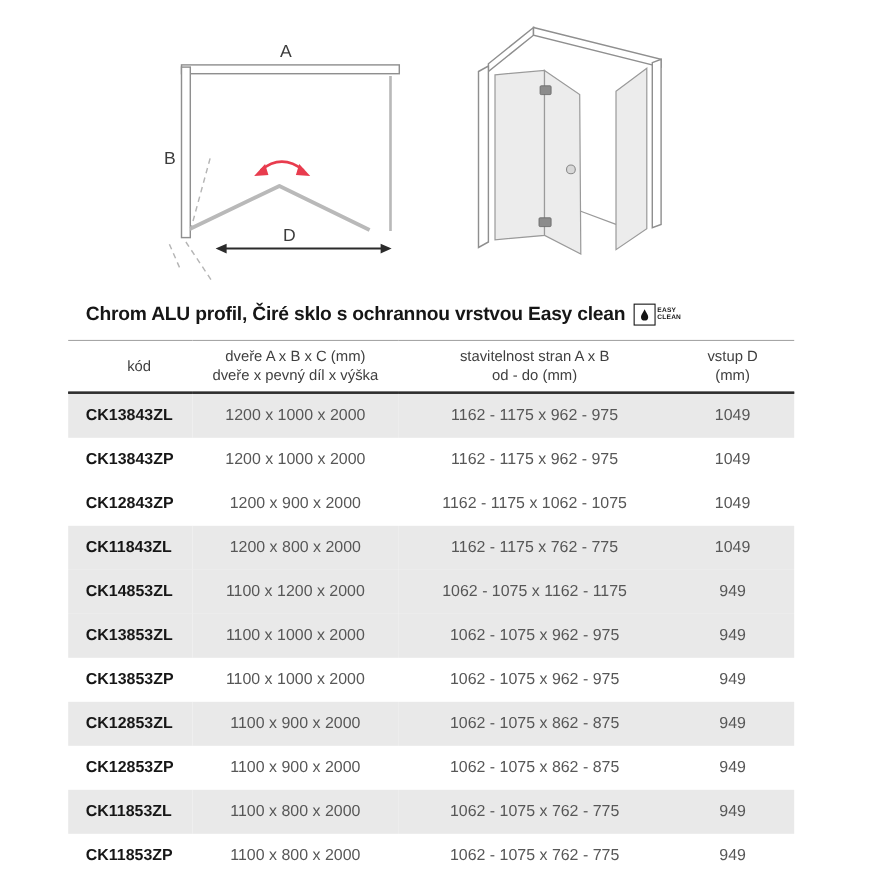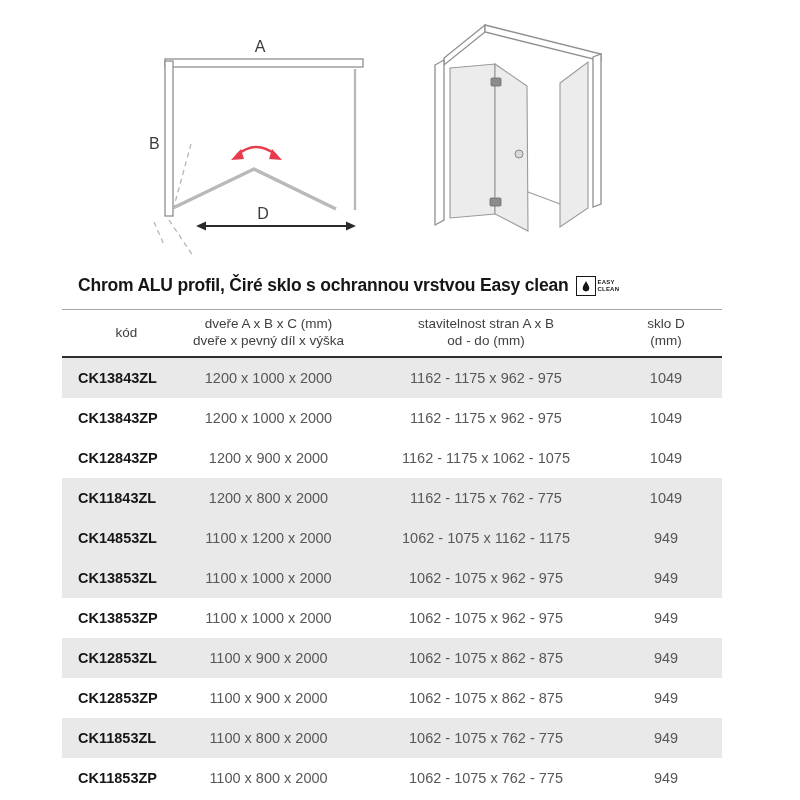--- a/index.html
+++ b/index.html
@@ -17,21 +17,21 @@
   .thinln { stroke:var(--line_gray); stroke-width:2.4; }
   .dashln { stroke:#b5b5b5; stroke-width:1.3; stroke-dasharray:5 4; }
   .accent-stroke { stroke:var(--accent_red); stroke-width:2.4; fill:none; }
   .accent-fill   { fill:var(--accent_red); }
   .dimln  { stroke:#2b2b2b; stroke-width:1.8; }
   .dimhead{ fill:#2b2b2b; }
   .hinge  { fill:#8c8c8c; stroke:#6c6c6c; stroke-width:0.8; }
   .knob   { fill:#d8d8d8; stroke:#8a8a8a; stroke-width:1; }
 
   
-  .title-row { position:absolute; left:78px; top:275px; display:flex; align-items:center; gap:7px; }
+  .title-row { position:absolute; left:78px; top:275px; display:flex; align-items:flex-end; gap:7px; }
   .page-title { font-size:17.5px; font-weight:bold; color:var(--text_dark); letter-spacing:-0.2px; }
   .ec-badge { display:flex; align-items:center; gap:2px; }
   .ec-box { width:20px; height:20px; border:1.6px solid #161616; display:flex;
             align-items:center; justify-content:center; background:#fff; }
   .ec-text { font-size:6px; font-weight:bold; color:#161616; line-height:6.5px; letter-spacing:0.2px; }
 
   
   .spec-table-wrap { position:absolute; left:62px; top:309px; width:660px; }
   table { border-collapse:collapse; width:660px; table-layout:fixed; }
   thead th { border-top:1px solid #a6a6a6; border-bottom:2px solid #2e2e2e;
@@ -139,21 +139,21 @@
           </th>
           <th>
             <span>dveře A x B x C (mm)</span>
             <span class="sub">dveře x pevný díl x výška</span>
           </th>
           <th>
             <span>stavitelnost stran A x B</span>
             <span class="sub">od - do (mm)</span>
           </th>
           <th>
-            <span>sklo D</span>
+            <span>vstup D</span>
             <span class="sub">(mm)</span>
           </th>
         </tr>
       </thead>
       <tbody>
           <tr class="shaded">
             <td class="kod">CK13843ZL</td>
             <td>1200 x 1000 x 2000</td>
             <td>1162 - 1175 x 962 - 975</td>
             <td>1049</td>

